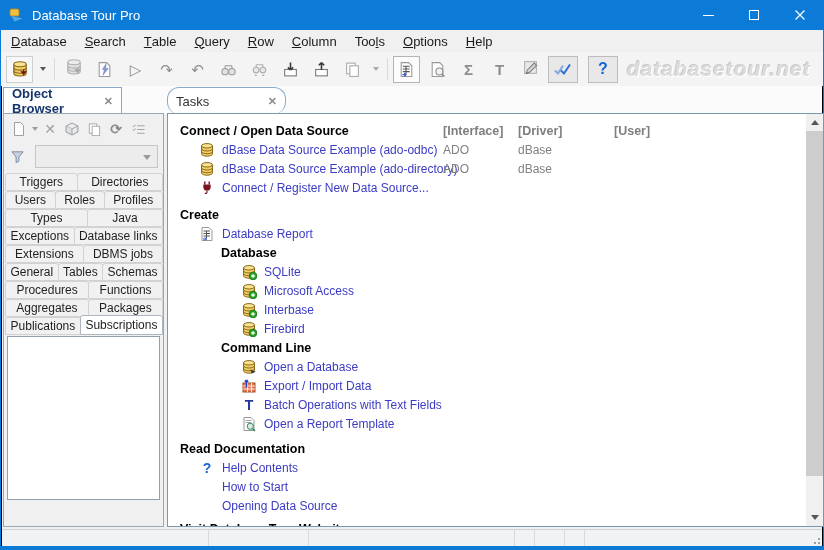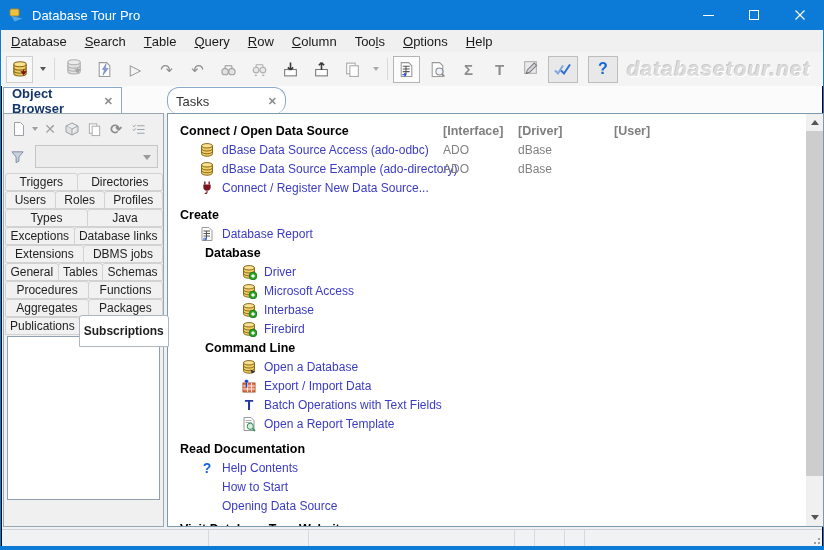--- a/index.html
+++ b/index.html
@@ -62,39 +62,39 @@
   .ob-caret{width:9px;display:flex;justify-content:center;}
   .ob-filter{display:flex;align-items:center;padding:4px 5px 2px 6px;}
   .combo{flex:1;height:23px;background:#ececec;border:1px solid #c6c6c6;margin-left:10px;position:relative;}
   .combo-caret{position:absolute;right:6px;top:9px;width:0;height:0;
     border-left:4px solid transparent;border-right:4px solid transparent;border-top:5px solid #9a9a9a;}
   .tab-grid{margin-top:3px;padding:0 1px;}
   .tg-row{display:flex;height:18px;}
   .tg-tab{flex:1 1 auto;background:#f1f1f1;border:1px solid #d2d2d2;border-radius:3px 3px 0 0;
     font-size:12px;color:#1f1f1f;display:flex;align-items:center;justify-content:center;
     margin-right:-1px;white-space:nowrap;padding:0 4px;}
-  .tg-tab.sel{background:#fff;border-color:#aeb6bf;position:relative;top:-2px;height:32px;z-index:2;font-weight:bold;}
+  .tg-tab.sel{background:#fff;border-color:#aeb6bf;position:relative;top:-2px;height:20px;z-index:2;}
   .listbox{margin:1px 3px 0 3px;background:#fff;border:1px solid #8fa0b0;height:164px;}
 
   
   .tasks-panel{position:absolute;top:27px;left:165px;width:657px;height:414px;
     background:#fff;border:1px solid #7d97ab;overflow:hidden;}
   .t-content{position:absolute;left:0;top:0;right:17px;bottom:0;overflow:hidden;
     font-size:12px;padding-top:7px;}
   .t-h{font-weight:bold;color:#000;font-size:12.5px;padding-left:12px;height:19px;
     display:flex;align-items:center;position:relative;}
   .t-col{position:absolute;font-weight:bold;color:#7f7f7f;}
   .c1{left:275px;} .c2{left:350px;} .c3{left:427px;margin-left:19px;}
   .t-row{height:19px;display:flex;align-items:center;position:relative;padding-left:31px;}
   .t-row.l2{padding-left:73px;}
   .t-ico{width:16px;height:16px;display:flex;align-items:center;justify-content:center;
     margin-right:7px;flex:0 0 16px;}
   .t-link{color:#3b3bc4;white-space:nowrap;cursor:default;}
   .t-val{position:absolute;color:#808080;}
-  .t-sub{font-weight:bold;color:#000;padding-left:37px;height:19px;display:flex;align-items:center;font-size:12.5px;}
+  .t-sub{font-weight:bold;color:#000;padding-left:53px;height:19px;display:flex;align-items:center;font-size:12.5px;}
   .mt8{margin-top:8px;} .mt6{margin-top:6px;} .mt4{margin-top:4px;}
   .qicon{color:#1565d8;font-weight:bold;font-size:14px;}
   .ticon{color:#2636a0;font-weight:bold;font-size:14px;}
 
   
   .scrollbar{position:absolute;right:0;top:0;bottom:0;width:17px;background:#f0f0f0;}
   .sb-up,.sb-down{position:absolute;left:0;width:17px;height:17px;display:flex;
     align-items:center;justify-content:center;}
   .sb-up{top:0;} .sb-down{bottom:0;}
   .tri-up{width:0;height:0;border-left:4px solid transparent;border-right:4px solid transparent;
@@ -424,21 +424,21 @@
           <span class="t-col c2">[Driver]</span>
           <span class="t-col c3">[User]</span>
         </div>
 
         <div class="t-row">
           <span class="t-ico">
               <svg width="16" height="16" viewBox="0 0 16 16">
                 <use href="#i-db"></use>
               </svg>
             </span>
-          <span class="t-link">dBase Data Source Access (ado-odbc)</span>
+          <span class="t-link">dBase Data Source Example (ado-odbc)</span>
           <span class="t-val c1">ADO</span>
           <span class="t-val c2">dBase</span>
         </div>
         <div class="t-row">
           <span class="t-ico">
               <svg width="16" height="16" viewBox="0 0 16 16">
                 <use href="#i-db"></use>
               </svg>
             </span>
           <span class="t-link">dBase Data Source Example (ado-directory)</span>
@@ -471,21 +471,21 @@
         </div>
         <div class="t-sub">
             <span>Database</span>
           </div>
         <div class="t-row l2">
           <span class="t-ico">
               <svg width="16" height="16" viewBox="0 0 16 16">
                 <use href="#i-dbplus"></use>
               </svg>
             </span>
-          <span class="t-link">Driver</span>
+          <span class="t-link">SQLite</span>
         </div>
         <div class="t-row l2">
           <span class="t-ico">
               <svg width="16" height="16" viewBox="0 0 16 16">
                 <use href="#i-dbplus"></use>
               </svg>
             </span>
           <span class="t-link">Microsoft Access</span>
         </div>
         <div class="t-row l2">

